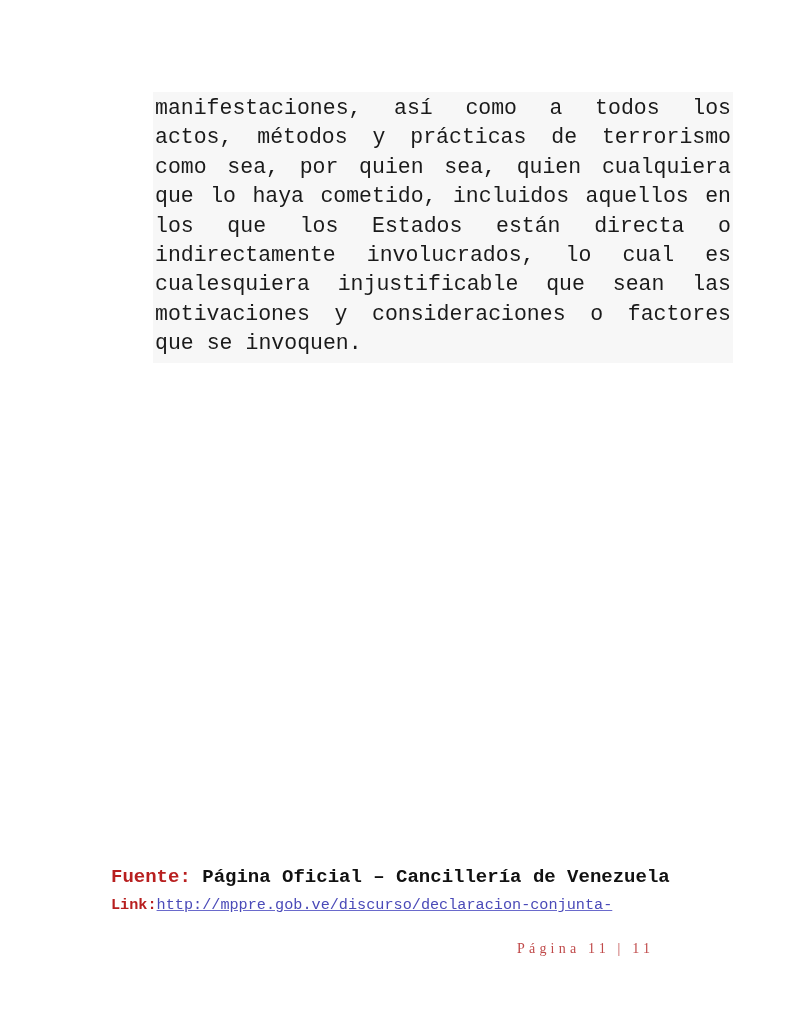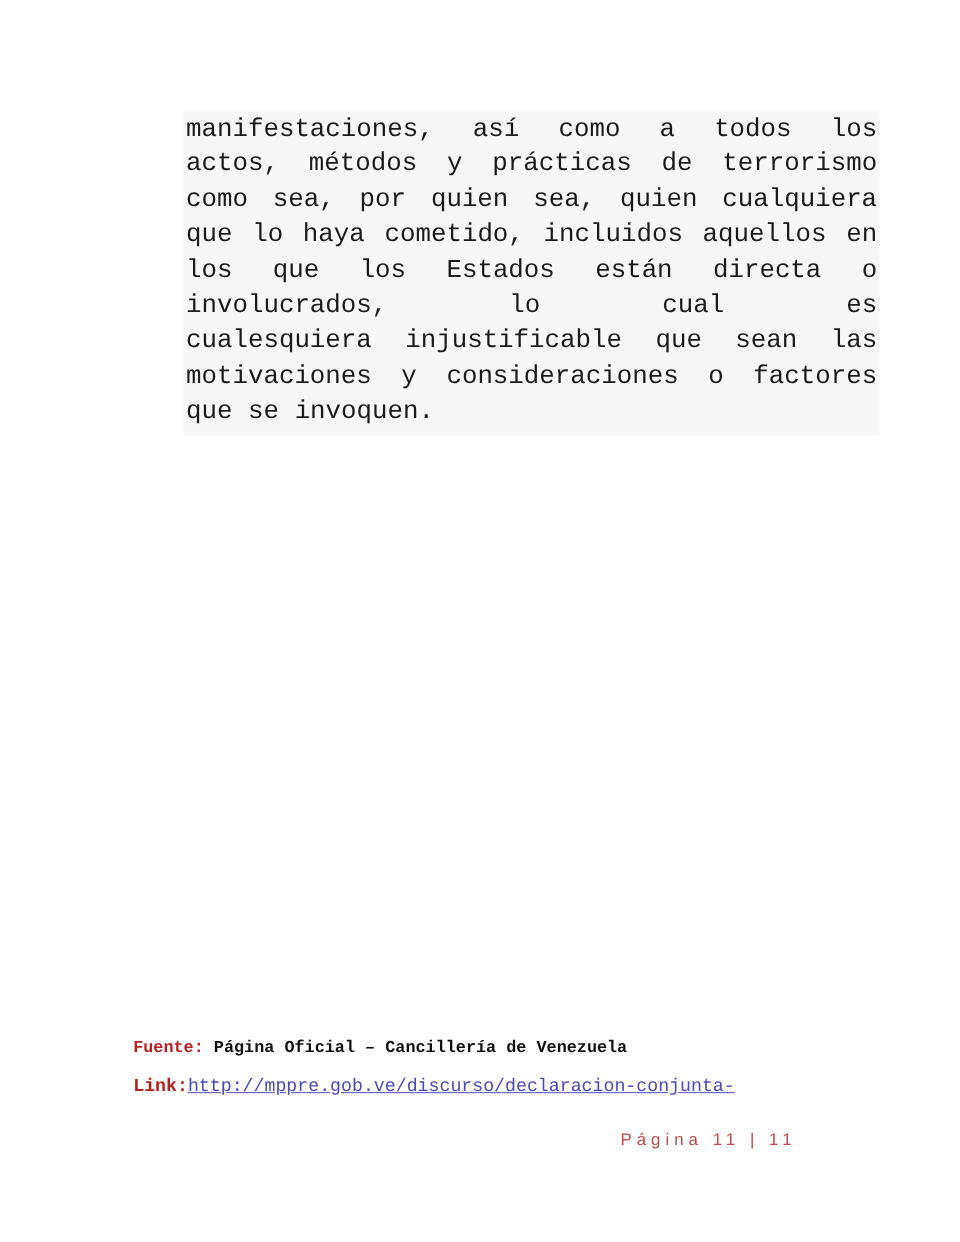--- a/index.html
+++ b/index.html
@@ -36,21 +36,21 @@
     .paragraph-line.last {
       justify-content: flex-start;
     }
     .paragraph-line.last span { margin-right: 13px; }
 
     .footer-source {
       position: absolute;
       left: 111px;
       top: 866px;
       font-family: "Liberation Mono", "DejaVu Sans Mono", monospace;
-      font-size: 14px;
+      font-size: 19px;
       font-weight: bold;
       color: #111111;
       white-space: nowrap;
     }
     .label-red {
       color: #b81f1f;
       font-weight: bold;
     }
     .footer-link {
       position: absolute;
@@ -63,21 +63,21 @@
     }
     .link-url {
       color: #4a4ab8;
       text-decoration: underline;
       text-decoration-color: #6a6acc;
     }
     .page-number {
       position: absolute;
       left: 517px;
       top: 941px;
-      font-family: Liberation Sans, sans-serif;
+      font-family: Liberation Serif, serif;
       font-size: 14px;
       letter-spacing: 4.2px;
       color: #c04a4a;
       white-space: nowrap;
     }
   </style>
 </head>
 <body>
 
 <div class="paragraph-block">
@@ -118,20 +118,21 @@
   <div class="paragraph-line">
     <span>los</span>
     <span>que</span>
     <span>los</span>
     <span>Estados</span>
     <span>están</span>
     <span>directa</span>
     <span>o</span>
   </div>
   <div class="paragraph-line">
+    <span>indirectamente</span>
     <span>involucrados,</span>
     <span>lo</span>
     <span>cual</span>
     <span>es</span>
   </div>
   <div class="paragraph-line">
     <span>cualesquiera</span>
     <span>injustificable</span>
     <span>que</span>
     <span>sean</span>

